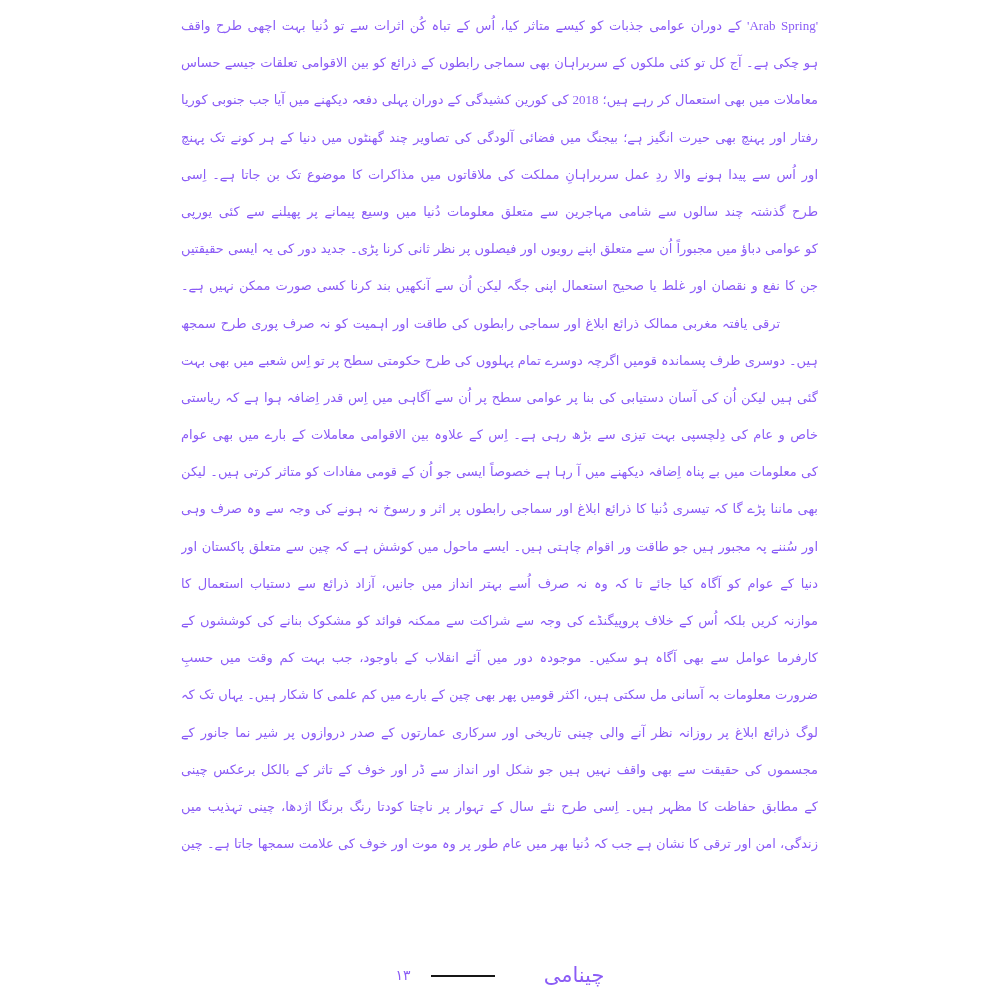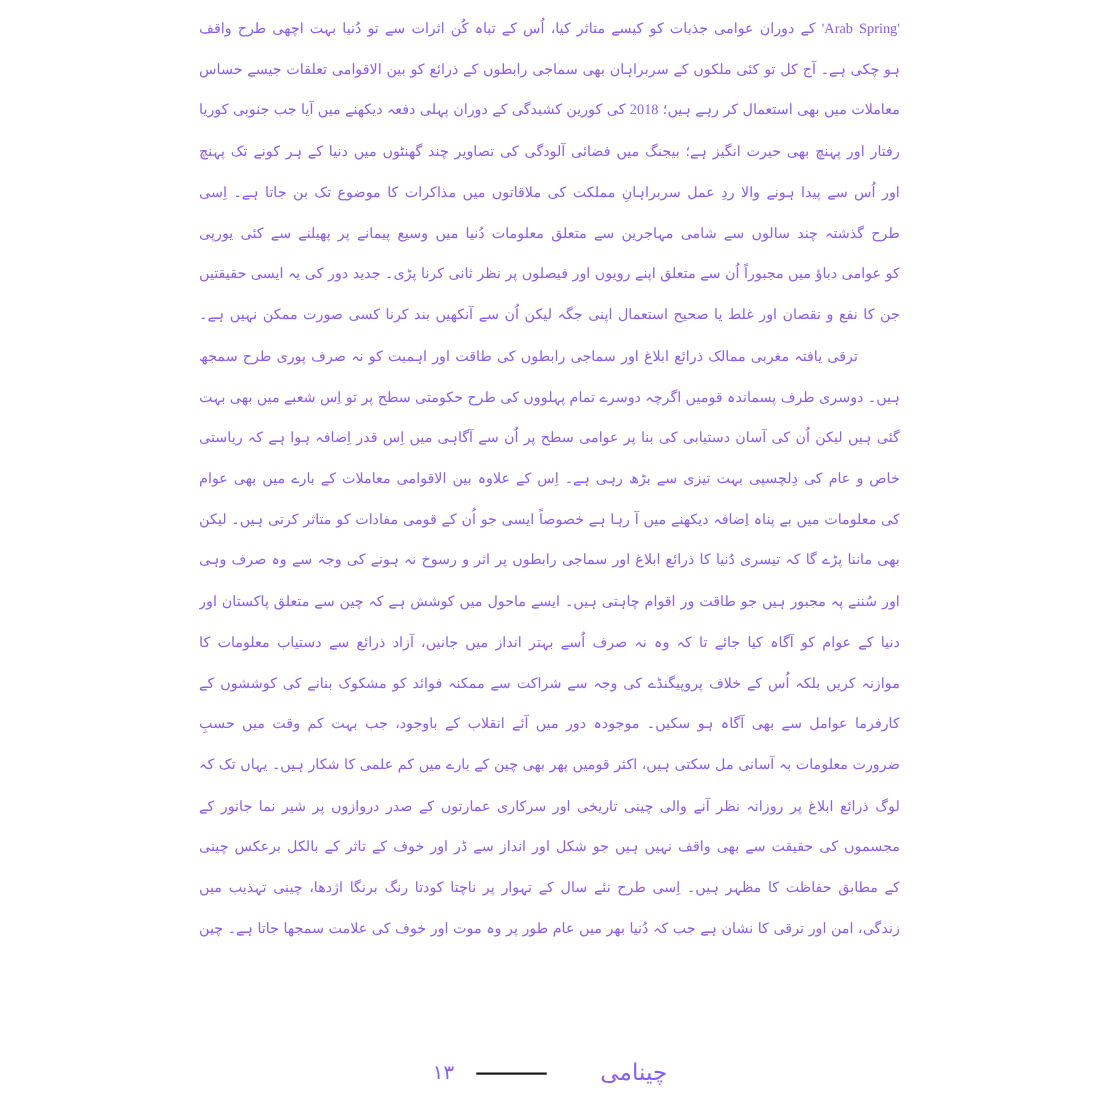--- a/index.html
+++ b/index.html
@@ -43,21 +43,21 @@
     justify-content: center;
     align-items: center;
     gap: 20px;
   }
   .footer .book-title { font-size: 21px; margin-left: 29px; }
   .footer .rule {
     width: 64px;
     height: 0;
     border-top: 2px solid #161616;
   }
-  .footer .page-number { font-size: 18px; letter-spacing: 2px; }
+  .footer .page-number { font-size: 14px; letter-spacing: 2px; }
 </style>
 </head>
 <body>
 
 <div class="page">
 
   <div class="text-block">
 
     <div class="para">
       <div class="line">'Arab Spring' کے دوران عوامی جذبات کو کیسے متاثر کیا، اُس کے تباہ کُن اثرات سے تو دُنیا بہت اچھی طرح واقف</div>
@@ -71,21 +71,21 @@
     </div>
 
     <div class="para">
       <div class="line indent-first">ترقی یافتہ مغربی ممالک ذرائع ابلاغ اور سماجی رابطوں کی طاقت اور اہمیت کو نہ صرف پوری طرح سمجھ چکے</div>
       <div class="line">ہیں۔ دوسری طرف پسماندہ قومیں اگرچہ دوسرے تمام پہلووں کی طرح حکومتی سطح پر تو اِس شعبے میں بھی بہت پیچھے رہ</div>
       <div class="line">گئی ہیں لیکن اُن کی آسان دستیابی کی بنا پر عوامی سطح پر اُن سے آگاہی میں اِس قدر اِضافہ ہوا ہے کہ ریاستی امور میں ہر</div>
       <div class="line">خاص و عام کی دِلچسپی بہت تیزی سے بڑھ رہی ہے۔ اِس کے علاوہ بین الاقوامی معاملات کے بارے میں بھی عوام</div>
       <div class="line">کی معلومات میں بے پناہ اِضافہ دیکھنے میں آ رہا ہے خصوصاً ایسی جو اُن کے قومی مفادات کو متاثر کرتی ہیں۔ لیکن یہ</div>
       <div class="line">بھی ماننا پڑے گا کہ تیسری دُنیا کا ذرائع ابلاغ اور سماجی رابطوں پر اثر و رسوخ نہ ہونے کی وجہ سے وہ صرف وہی دیکھنے</div>
       <div class="line">اور سُننے پہ مجبور ہیں جو طاقت ور اقوام چاہتی ہیں۔ ایسے ماحول میں کوشش ہے کہ چین سے متعلق پاکستان اور تیسری</div>
-      <div class="line">دنیا کے عوام کو آگاہ کیا جائے تا کہ وہ نہ صرف اُسے بہتر انداز میں جانیں، آزاد ذرائع سے دستیاب معلومات کا</div>
+      <div class="line">دنیا کے عوام کو آگاہ کیا جائے تا کہ وہ نہ صرف اُسے بہتر انداز میں جانیں، آزاد ذرائع سے دستیاب استعمال کا</div>
       <div class="line">موازنہ کریں بلکہ اُس کے خلاف پروپیگنڈے کی وجہ سے شراکت سے ممکنہ فوائد کو مشکوک بنانے کی کوششوں کے پیچھے</div>
       <div class="line">کارفرما عوامل سے بھی آگاہ ہو سکیں۔ موجودہ دور میں آئے انقلاب کے باوجود، جب بہت کم وقت میں حسبِ</div>
       <div class="line">ضرورت معلومات بہ آسانی مل سکتی ہیں، اکثر قومیں پھر بھی چین کے بارے میں کم علمی کا شکار ہیں۔ یہاں تک کہ</div>
       <div class="line">لوگ ذرائع ابلاغ پر روزانہ نظر آنے والی چینی تاریخی اور سرکاری عمارتوں کے صدر دروازوں پر شیر نما جانور کے</div>
       <div class="line">مجسموں کی حقیقت سے بھی واقف نہیں ہیں جو شکل اور انداز سے ڈر اور خوف کے تاثر کے بالکل برعکس چینی روایات</div>
       <div class="line">کے مطابق حفاظت کا مظہر ہیں۔ اِسی طرح نئے سال کے تہوار پر ناچتا کودتا رنگ برنگا اژدھا، چینی تہذیب میں</div>
       <div class="line">زندگی، امن اور ترقی کا نشان ہے جب کہ دُنیا بھر میں عام طور پر وہ موت اور خوف کی علامت سمجھا جاتا ہے۔ چین</div>
     </div>
 
   </div>

